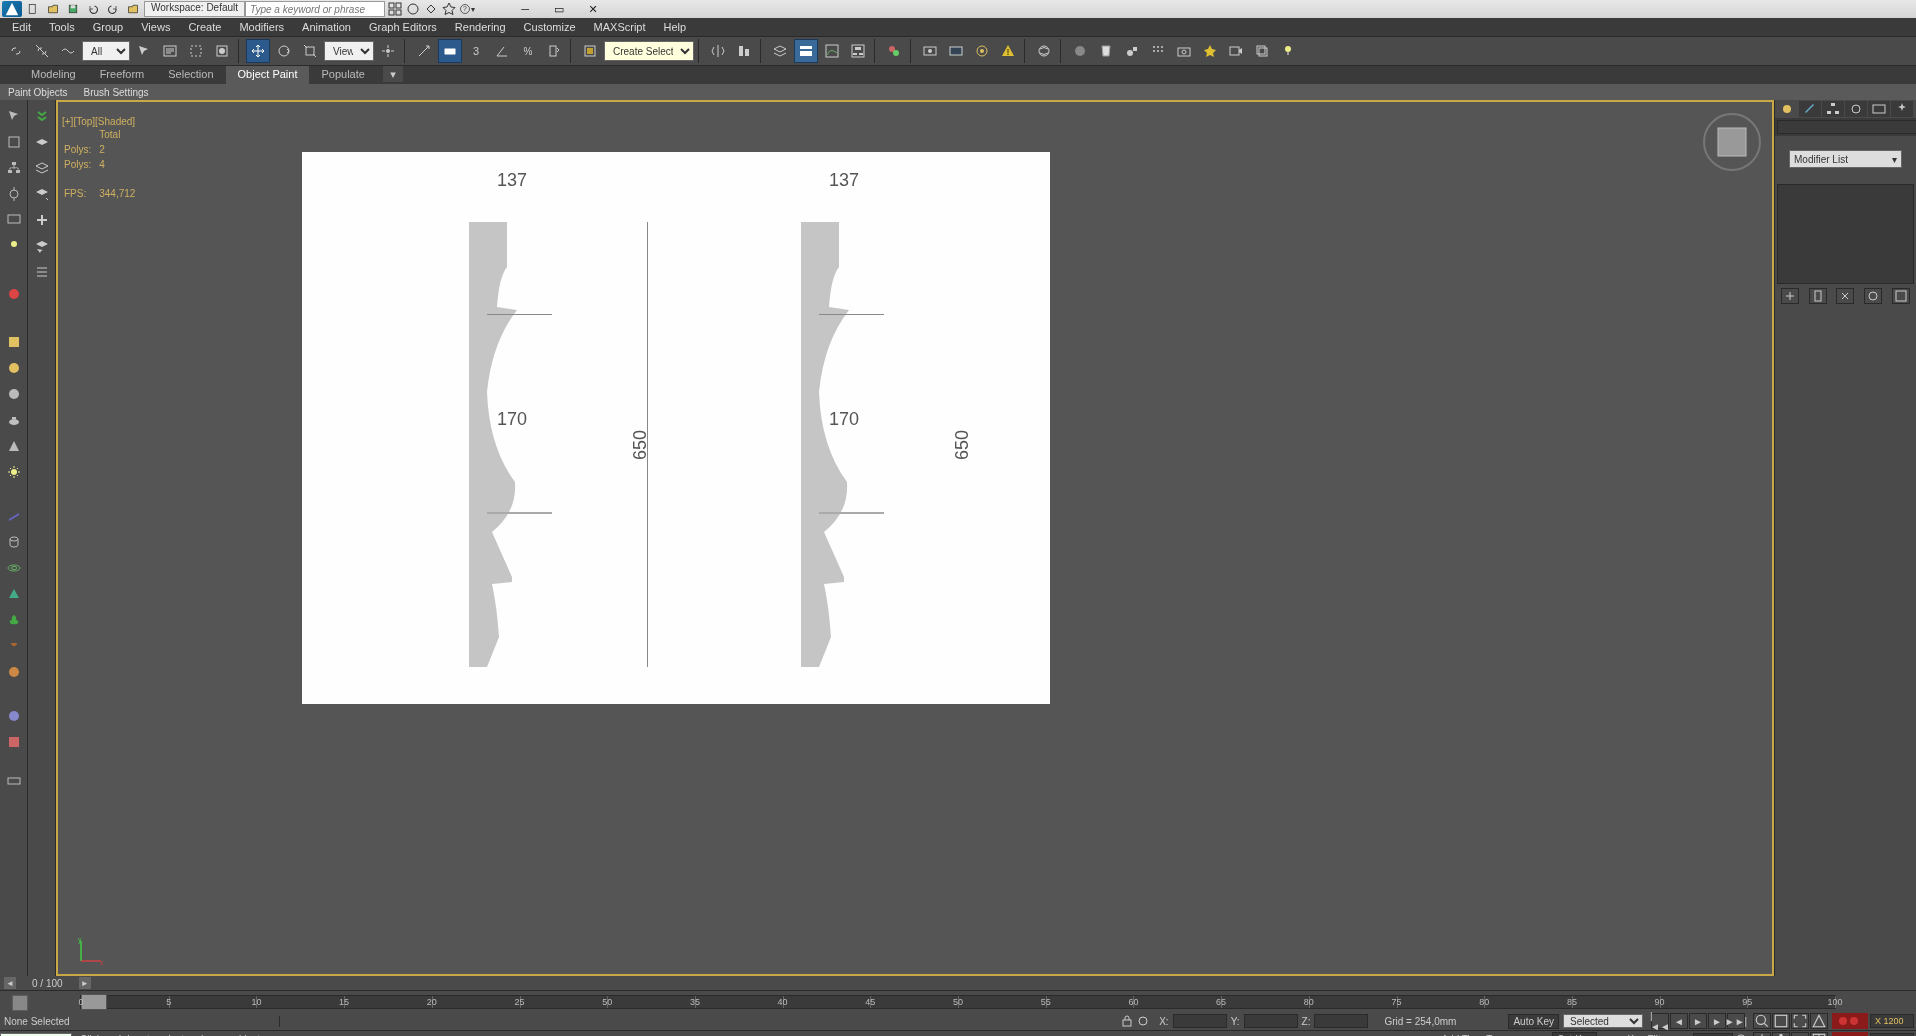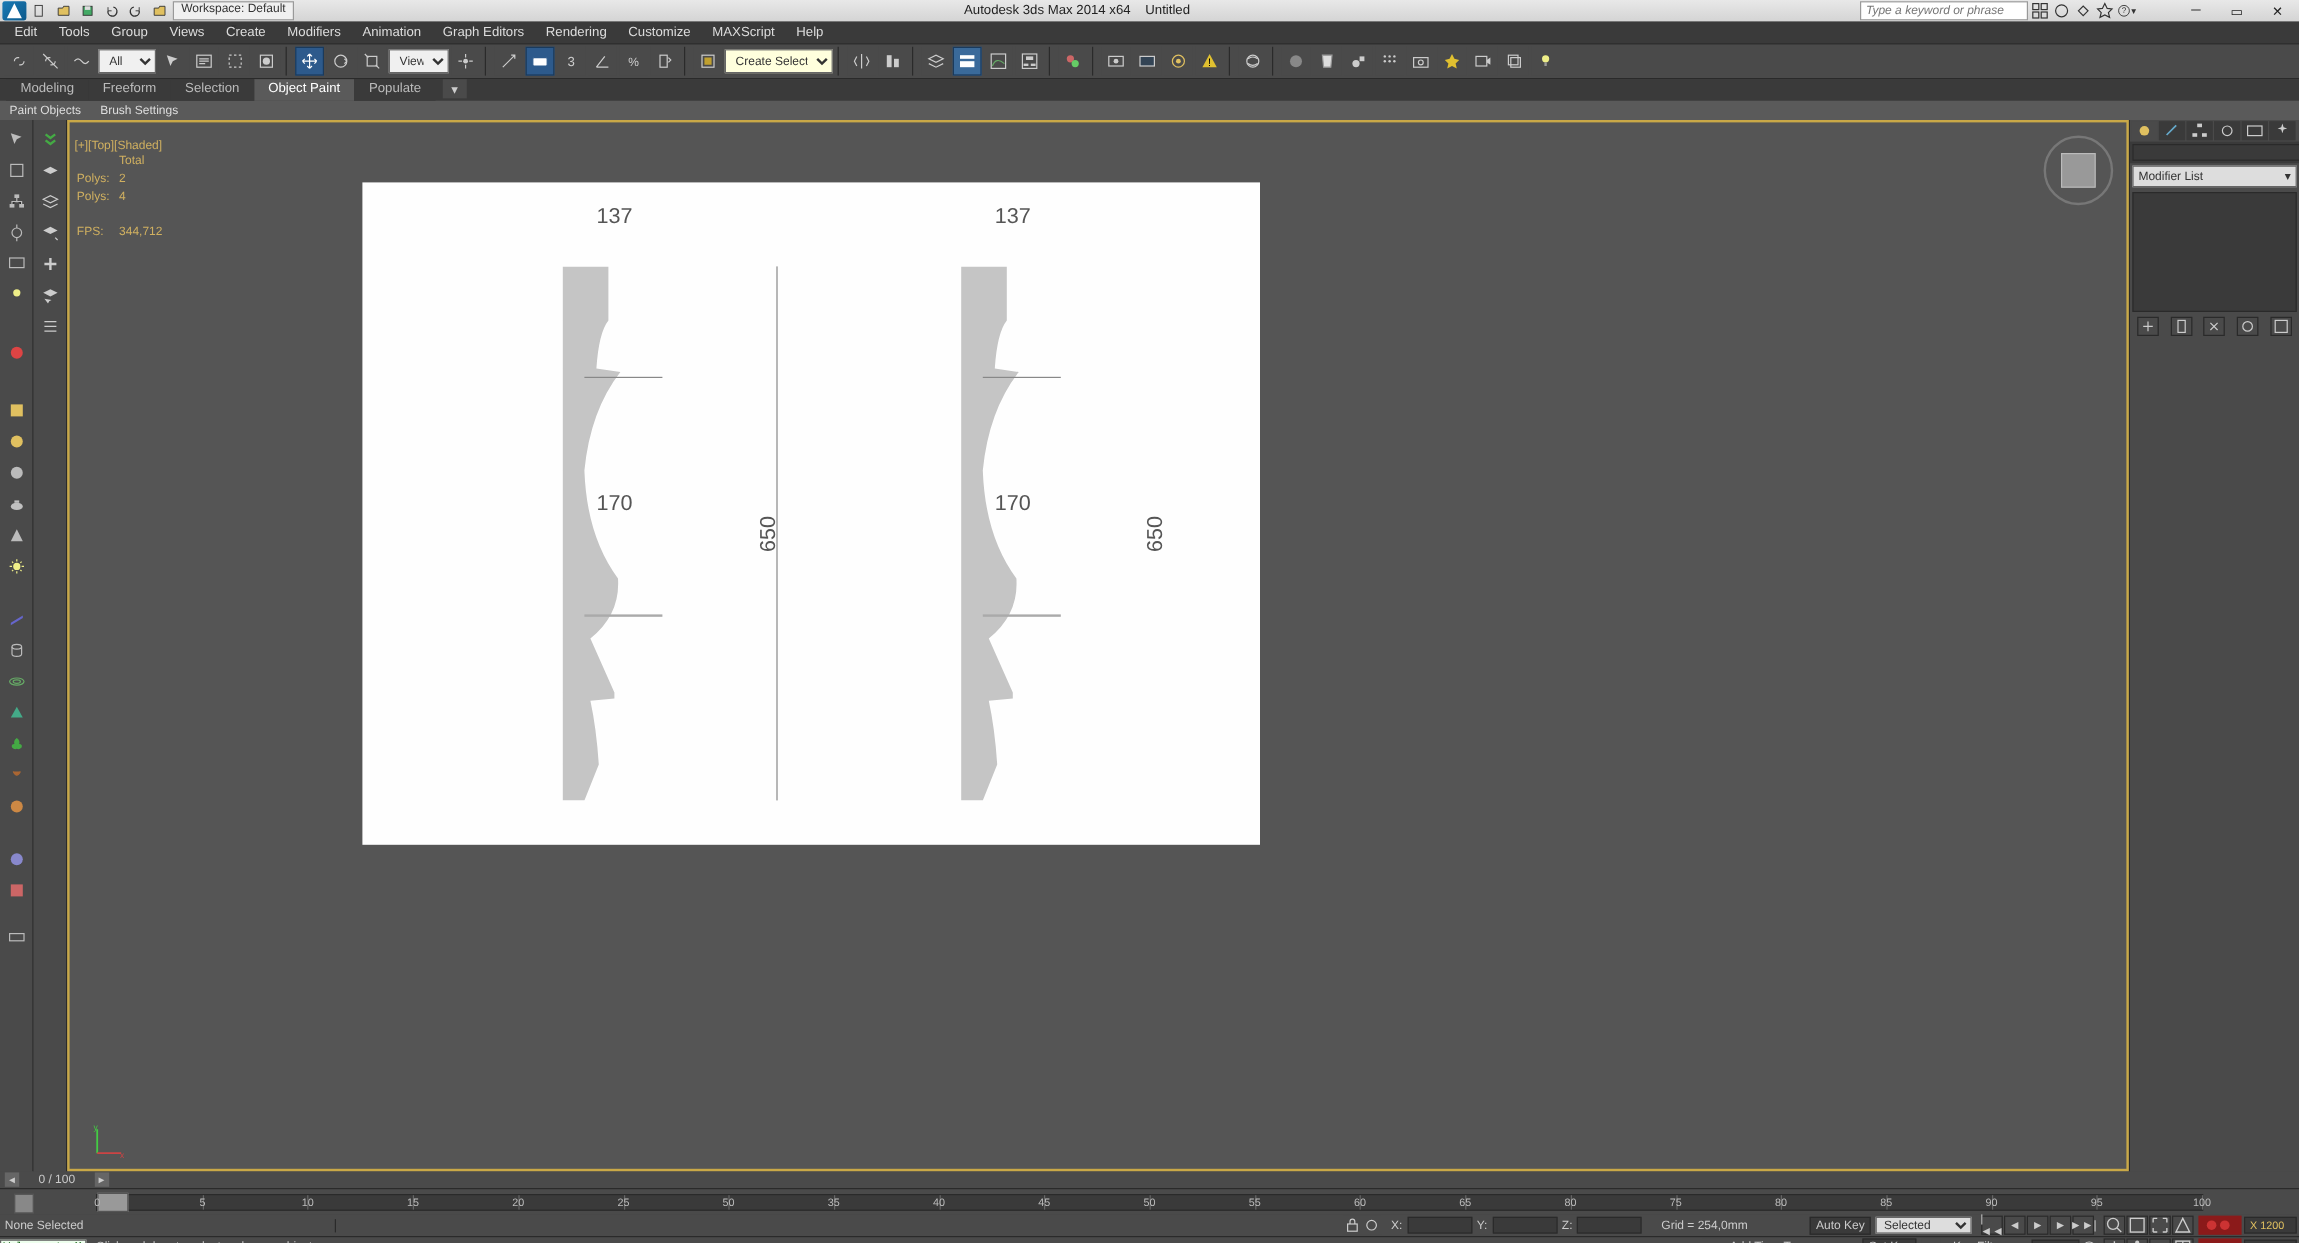--- a/index.html
+++ b/index.html
@@ -24,21 +24,21 @@
 
 
 .main-toolbar { height: 30px; background: #4a4a4a; border-top: 1px solid #2a2a2a; border-bottom: 1px solid #2a2a2a; display: flex; align-items: center; padding: 0 4px; gap: 2px; }
 .tb-btn { width: 24px; height: 24px; display: flex; align-items: center; justify-content: center; background: #4a4a4a; border: 1px solid transparent; color: #ccc; }
 .tb-btn.active { background: #2d5a8c; border: 1px solid #1a3a5c; }
 .tb-btn svg { width: 16px; height: 16px; }
 .tb-sel { height: 20px; background: #f0f0f0; border: 1px solid #666; font-size: 10px; color: #333; padding: 0 4px; }
 .tb-sep { width: 4px; height: 24px; border-left: 1px solid #2a2a2a; margin: 0 2px; }
 
 
-.ribbon { height: 18px; background: #3a3a3a; display: flex; align-items: stretch; padding-left: 5px; }
+.ribbon { height: 18px; background: #3a3a3a; display: flex; align-items: stretch; padding-left: 19px; }
 .ribbon-tab { padding: 2px 12px; color: #bbb; font-size: 11px; background: #3a3a3a; }
 .ribbon-tab.active { background: #5a5a5a; color: #fff; }
 
 
 .sub-toolbar { height: 16px; background: #5a5a5a; display: flex; align-items: center; }
 .sub-item { padding: 1px 8px; color: #ddd; font-size: 10px; }
 
 
 .main-layout { display: flex; height: 876px; }
 
@@ -58,21 +58,21 @@
 .canvas-white { position: absolute; top: 50px; left: 244px; width: 748px; height: 552px; background: #fefefe; }
 .dim-text { position: absolute; color: #555; font-size: 18px; font-family: sans-serif; }
 .dim-text.vert { writing-mode: vertical-rl; transform: rotate(180deg); }
 .dim-line { position: absolute; background: #888; }
 
 
 .right-panel { width: 142px; background: #4a4a4a; border-left: 1px solid #2a2a2a; display: flex; flex-direction: column; }
 .rp-tabs { height: 18px; display: flex; gap: 1px; padding: 1px; }
 .rp-tab { width: 22px; height: 16px; background: #3a3a3a; display: flex; align-items: center; justify-content: center; }
 .rp-color { height: 18px; background: #3a3a3a; display: flex; align-items: center; padding: 2px; }
-.rp-modlist { height: 18px; background: #ddd; border: 1px solid #666; margin: 2px; display: flex; align-items: center; padding: 0 4px; font-size: 10px; color: #333; justify-content: space-between; }
+.rp-modlist { height: 18px; background: #ddd; border: 1px solid #666; margin: 14px; display: flex; align-items: center; padding: 0 4px; font-size: 10px; color: #333; justify-content: space-between; }
 .rp-stack { flex: 0 0 100px; background: #3a3a3a; margin: 2px; border: 1px solid #2a2a2a; }
 .rp-stack-btns { height: 20px; display: flex; gap: 2px; padding: 2px; justify-content: space-around; }
 .rp-stack-btn { width: 18px; height: 16px; background: #4a4a4a; border: 1px solid #2a2a2a; display: flex; align-items: center; justify-content: center; }
 
 
 .btm-scroll { height: 14px; background: #4a4a4a; display: flex; align-items: center; padding: 0 4px; }
 .scroll-arrow { width: 12px; height: 12px; background: #666; color: #ccc; display: flex; align-items: center; justify-content: center; font-size: 8px; }
 .scroll-frame { padding: 0 16px; color: #ccc; font-size: 10px; }
 .timeline { height: 22px; background: #4a4a4a; border-top: 1px solid #2a2a2a; position: relative; display: flex; align-items: center; padding: 0 80px 0 80px; }
 .tl-track { flex: 1; height: 14px; background: #3a3a3a; border: 1px solid #2a2a2a; position: relative; }
@@ -148,23 +148,20 @@
       </div>
     <div class="title-btn">
         <svg viewBox="0 0 16 16">
           <path d="M2 5h5l1-2h6v10H2z" fill="#e0c060" stroke="#333"></path>
         </svg>
       </div>
     <div class="workspace-sel">
         <span>Workspace: Default</span>
         <span>▾</span>
       </div>
-  </div>
-  <div class="title-center">
-    <span>Autodesk 3ds Max  2014 x64</span>&nbsp;&nbsp;&nbsp;&nbsp;<span>Untitled</span>
   </div>
   <div class="title-right">
     <input class="search-input" placeholder="Type a keyword or phrase" style="">
     <div class="title-right-icon">
         <svg viewBox="0 0 16 16">
           <rect x="2" y="2" width="5" height="5" fill="none" stroke="#333"></rect>
           <rect x="9" y="2" width="5" height="5" fill="none" stroke="#333"></rect>
           <rect x="2" y="9" width="5" height="5" fill="none" stroke="#333"></rect>
           <rect x="9" y="9" width="5" height="5" fill="none" stroke="#333"></rect>
         </svg>

